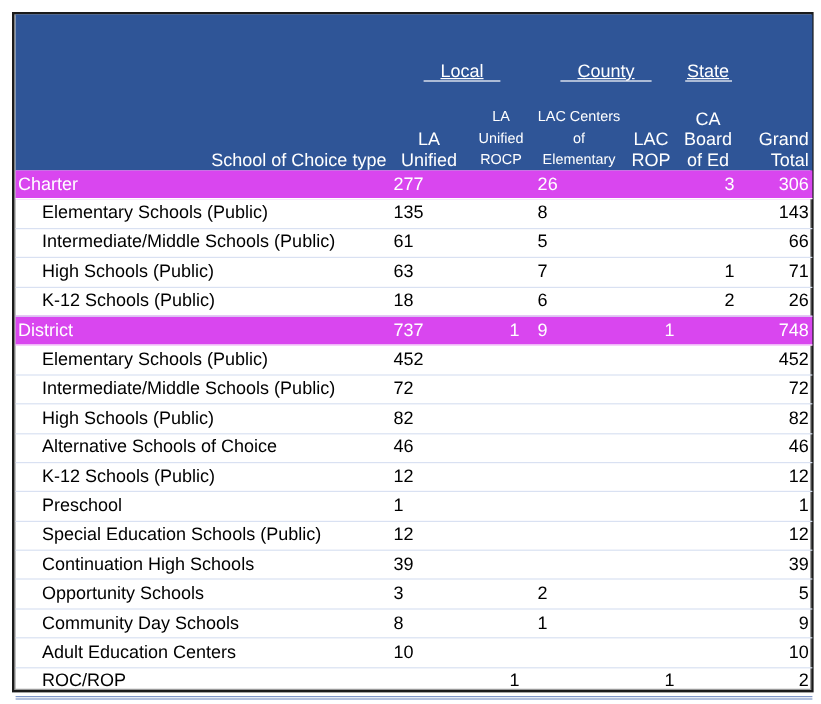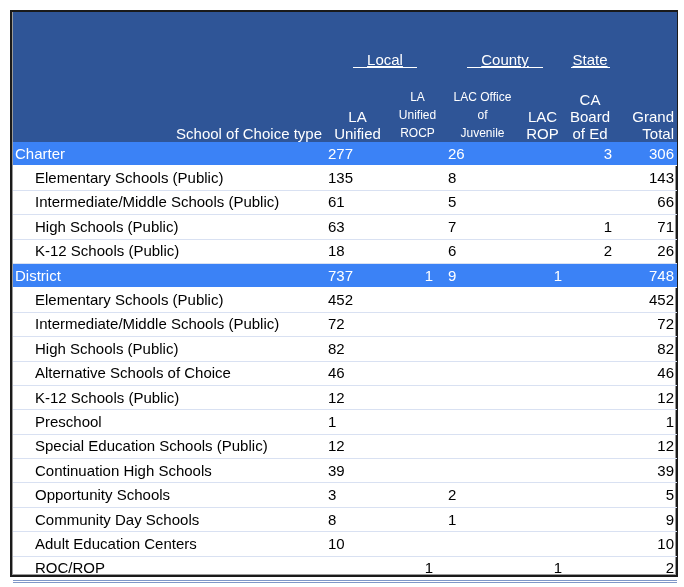--- a/index.html
+++ b/index.html
@@ -18,21 +18,21 @@
   .grp .ul { display:inline-block; border-bottom:1.5px solid #fff; line-height:15px; padding:0 14px;margin-top:40px; }
   .sub th { height:72px; }
   .sub th.small { font-size:12px; line-height:18px; }
   .sub th.left { text-align:right; padding-left:2px; font-size:15px; }
   .sub th.right { text-align:right; }
   tbody td { height:23.4px; padding:0 3px; border-bottom:1px solid #d9e1f2; line-height:18px; }
   td.label { padding-left:22px; white-space:nowrap; }
   td.num { text-align:right; }
   td.num1 { text-align:left; padding-right:30px; }
   td.num3 { text-align:right; padding-right:12px; }
-  tr.section td { background:#3b82f6; color:#fff; border-bottom:1px solid #fff; }
+  tr.section td { background:#d946ef; color:#fff; border-bottom:1px solid #fff; }
   tr.section td.label { padding-left:2px; }
   tr.total td { font-weight:bold; border-top:3px double #7f97c8; border-bottom:none; height:21px; }
   tr.total td.label { padding-left:2px; }
 </style>
 </head>
 <body>
 
 <div class="frame"></div>
 
 <table>
@@ -58,23 +58,23 @@
       <th>
         <div>LA</div>
         <div>Unified</div>
       </th>
       <th class="small">
         <div>LA</div>
         <div>Unified</div>
         <div>ROCP</div>
       </th>
       <th class="small">
-        <div>LAC Office</div>
+        <div>LAC Centers</div>
         <div>of</div>
-        <div>Juvenile</div>
+        <div>Elementary</div>
       </th>
       <th>
         <div>LAC</div>
         <div>ROP</div>
       </th>
       <th>
         <div>CA</div>
         <div>Board</div>
         <div>of Ed</div>
       </th>

